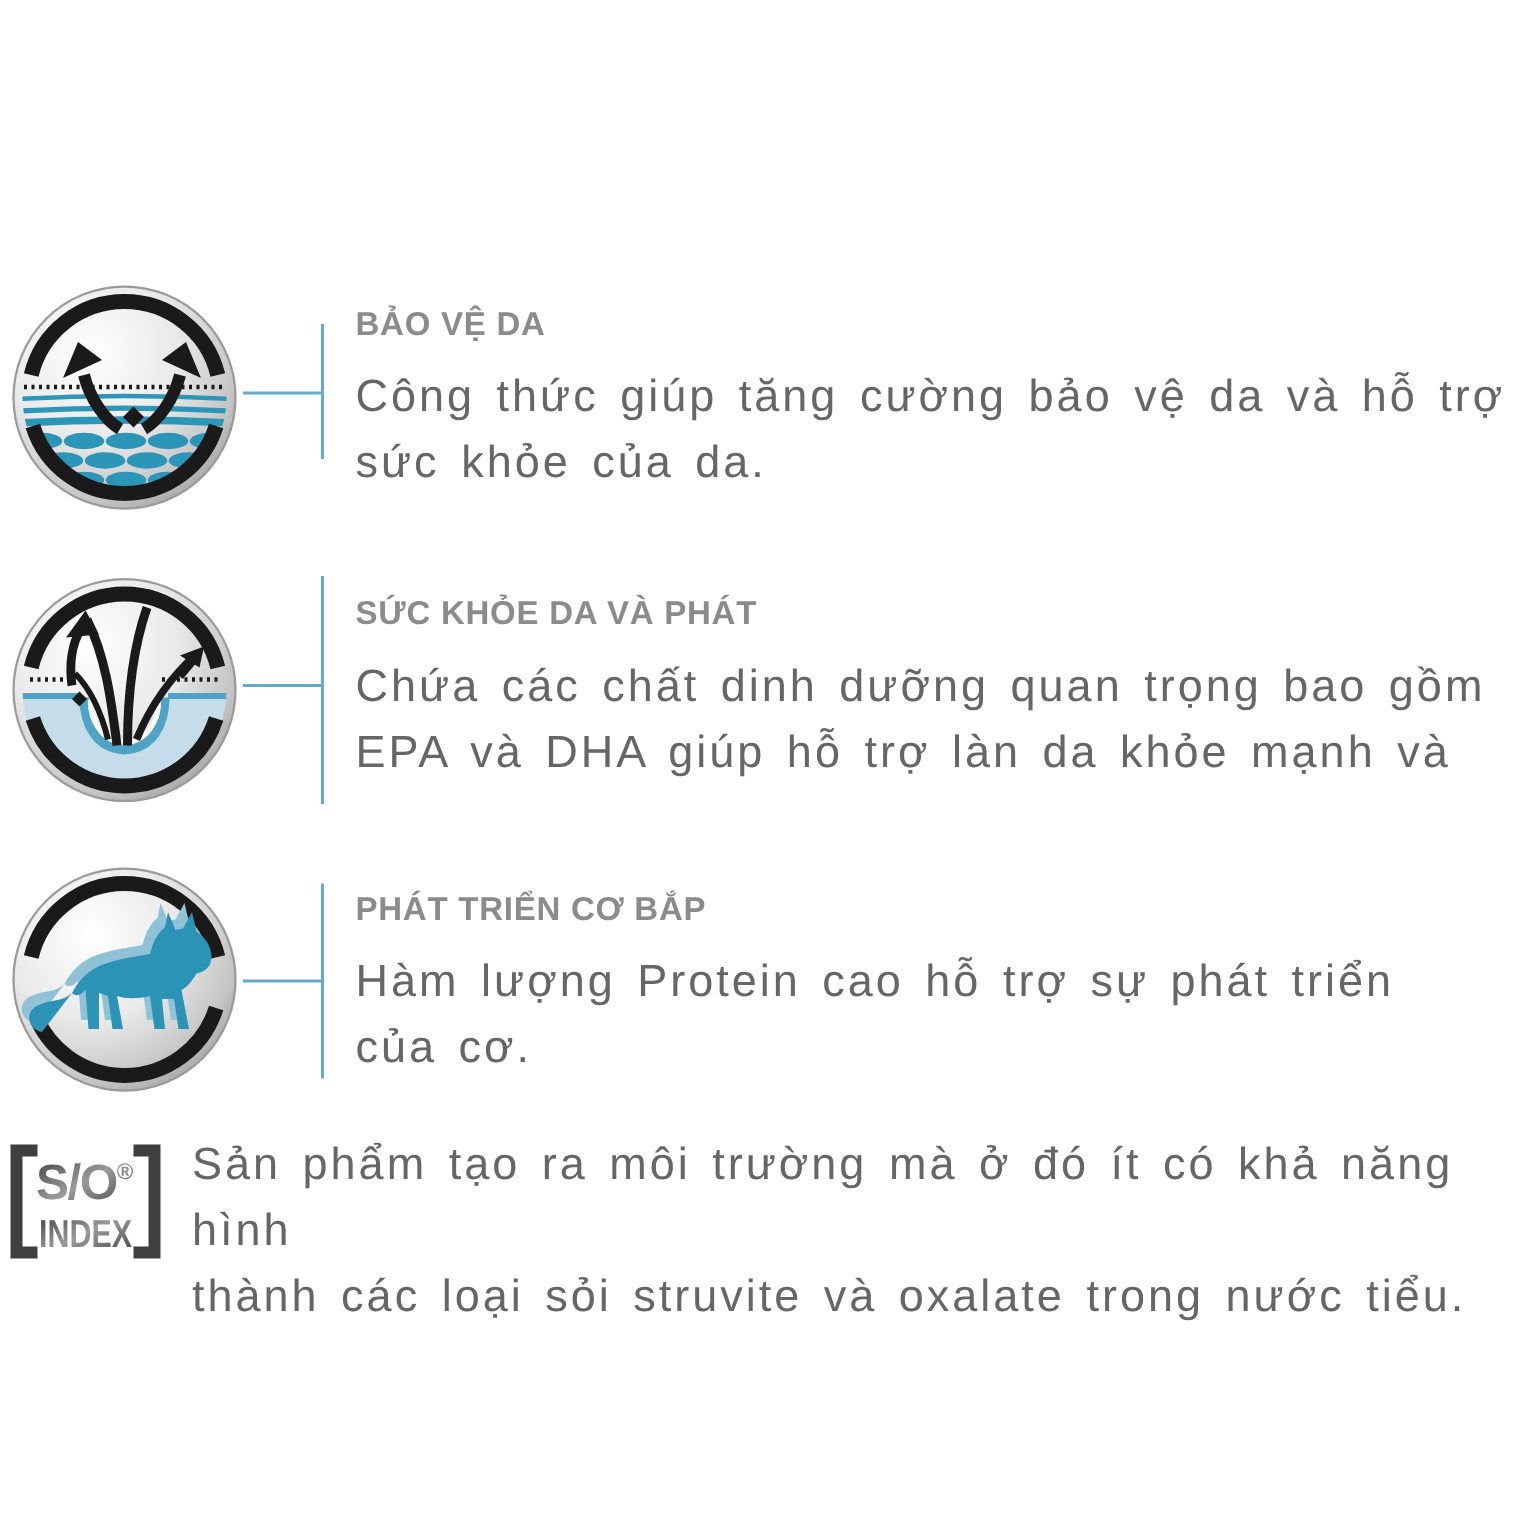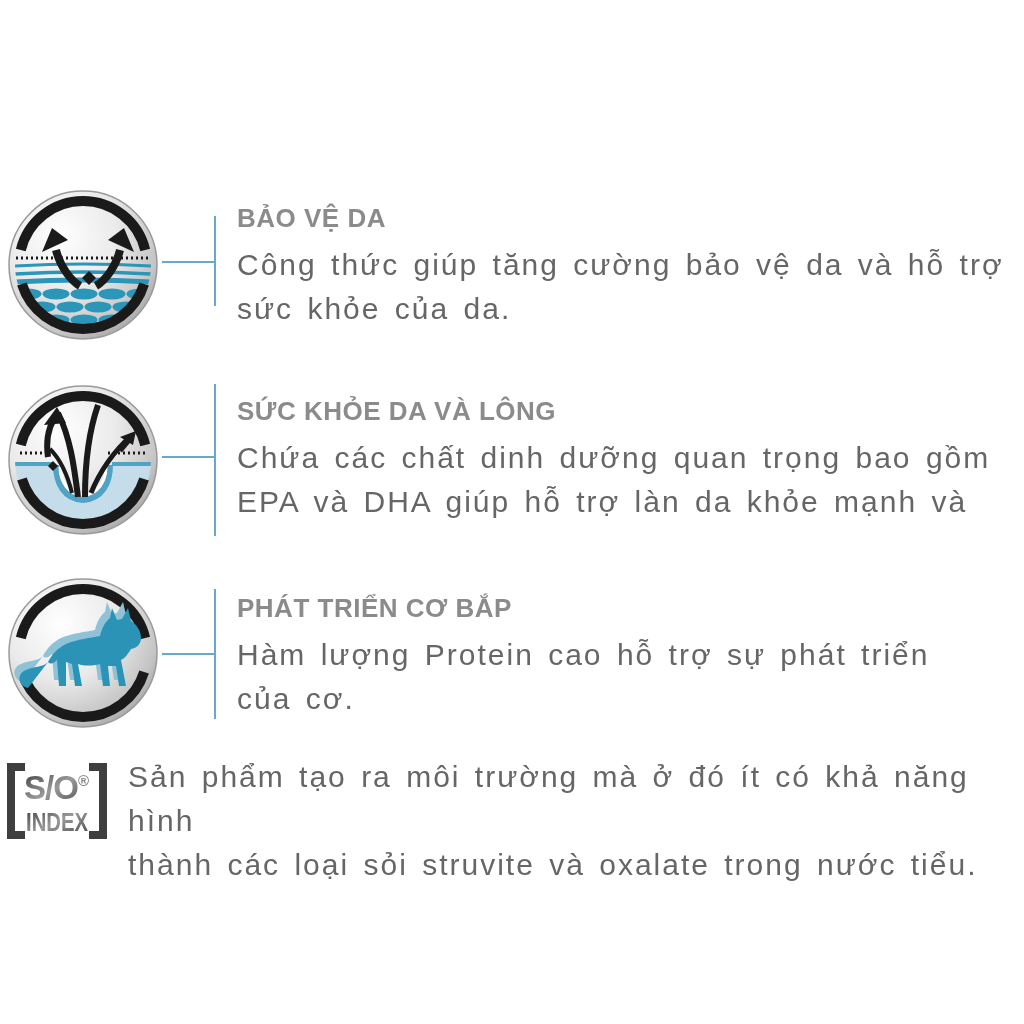--- a/index.html
+++ b/index.html
@@ -5,21 +5,21 @@
   html,body{margin:0;padding:0;}
   body{
     width:1024px;height:1024px;position:relative;background:#ffffff;
     font-family:"Liberation Sans","DejaVu Sans",sans-serif;overflow:hidden;
   }
   .icon-circle{position:absolute;left:8px;width:150px;height:150px;}
   .conn-h{position:absolute;height:2px;width:53px;left:162px;background:#66A9C9;}
   .conn-v{position:absolute;width:2px;left:214px;background:#66A9C9;}
   .feature-title{
     position:absolute;left:237px;
-    font-size:26px;font-weight:bold;letter-spacing:0.5px;
+    font-size:22px;font-weight:bold;letter-spacing:0.5px;
     color:#8B8B8B;white-space:pre-line;
   }
   .feature-desc{
     position:absolute;left:237px;width:800px;
     font-size:30px;letter-spacing:2px;word-spacing:4px;
     line-height:44px;color:#666666;white-space:pre-line;
   }
   .bottom-desc{
     position:absolute;left:128px;top:755px;width:900px;
     font-size:30px;letter-spacing:2px;word-spacing:4px;
@@ -123,21 +123,21 @@
     <polygon points="49,22 58,38 36,40" fill="#1a1a1a"></polygon>
     <polygon points="45,76 50,81 45,86 40,81" fill="#1a1a1a"></polygon>
     <path d="M112,66 L122,54" stroke="#1a1a1a" stroke-width="5" fill="none"></path>
     <polygon points="128,46 125,60 112,52" fill="#1a1a1a"></polygon>
   </g>
   <path d="M12.8,60 A64 64 0 0 1 137.2,60" stroke="#1a1a1a" stroke-width="10" fill="none"></path>
   <path d="M13.9,94 A64 64 0 0 0 136.1,94" stroke="#1a1a1a" stroke-width="10" fill="none"></path>
 </svg>
 <div id="h2" class="conn-h"></div>
 <div id="v2" class="conn-v"></div>
-<div id="t2" class="feature-title">SỨC KHỎE DA VÀ LÔNG</div>
+<div id="t2" class="feature-title">SỨC KHỎE DA VÀ PHÁT</div>
 <div id="d2" class="feature-desc">Chứa các chất dinh dưỡng quan trọng bao gồm
 EPA và DHA giúp hỗ trợ làn da khỏe mạnh và</div>
 
 <svg id="i3" class="icon-circle" viewBox="0 0 150 150">
   <defs>
     <radialGradient id="s3" cx="35%" cy="30%" r="85%">
       <stop offset="0" stop-color="#ffffff"></stop>
         <stop offset="0.45" stop-color="#eaeaea"></stop>
       <stop offset="0.78" stop-color="#c4c4c4"></stop>
         <stop offset="1" stop-color="#8e8e8e"></stop>

